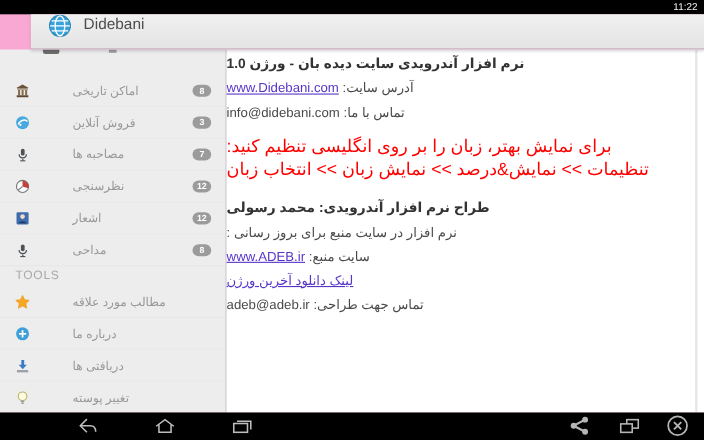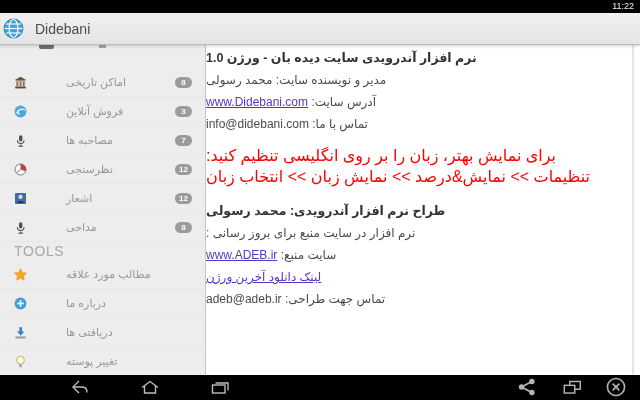--- a/index.html
+++ b/index.html
@@ -4,34 +4,34 @@
 <style>
   html,body{margin:0;padding:0;background:#fff;}
   .screen{position:relative;width:640px;height:400px;overflow:hidden;
     font-family:"Liberation Sans","DejaVu Sans",sans-serif;background:#f9a8d4;}
   
   .status-bar{height:13px;background:#000;color:#f2f2f2;font-size:9px;line-height:13px;
     text-align:right;padding:0 6px;box-sizing:border-box;}
   
   .action-bar{position:relative;z-index:3;height:32px;background:linear-gradient(#f0f0f0,#e4e4e4);
     border-bottom:1px solid #bdbdbd;box-shadow:0 1px 3px rgba(0,0,0,.18);
-    display:flex;align-items:center;padding-left:3px;box-sizing:border-box;}
+    display:flex;align-items:flex-start;padding-left:16px;box-sizing:border-box;margin-left:28px;}
   .app-title{margin-left:11px;font-size:14px;color:#4b4b4b;}
   
   .main{display:flex;height:330px;}
   .sidebar{position:relative;width:206px;background:#ededed;border-right:1px solid #c6c6c6;
     box-sizing:border-box;padding-top:23px;}
   .frag1{position:absolute;top:0;left:39px;width:15px;height:4px;background:#6e6e6e;border-radius:0 0 2px 2px;}
   .frag2{position:absolute;top:0;left:99px;width:7px;height:3px;background:#a0a0a0;}
   .side-item{height:28px;display:flex;align-items:center;padding:0 13px 0 14px;
     border-bottom:1px solid rgba(0,0,0,0.025);cursor:pointer;gap:32px;}
   .side-item .lbl{margin-left:7px;font-size:11px;color:#98989a;direction:rtl;}
   .badge{margin-left:auto;background:#9b9b9b;color:#fff;font-size:8px;font-weight:bold;
     line-height:11px;min-width:9px;text-align:center;padding:0 4px;border-radius:6px;}
-  .tools-header{height:18px;line-height:18px;padding-left:14px;font-size:14px;color:#a9a9a9;
+  .tools-header{height:18px;line-height:18px;padding-left:14px;font-size:11px;color:#a9a9a9;
     letter-spacing:.6px;}
   .icon13{width:13px;height:13px;flex:0 0 13px;}
   
   .content{flex:1;position:relative;background:#fff;text-align:left;direction:rtl;
     padding-top:2px;font-size:12px;color:#4a4a4a;box-sizing:border-box;}
   .cline{height:22px;line-height:22px;white-space:nowrap;}
   .bold{font-weight:bold;color:#333;font-size:12.5px;}
   .red-block{margin-top:10px;}
   .red-line{height:21px;line-height:21px;color:#ff0000;font-weight:normal;font-size:16px;white-space:nowrap;}
   .block2{margin-top:13px;}
@@ -168,21 +168,20 @@
           <rect x="5.5" y="11" width="2" height="1.1" fill="#8a8a8a"></rect>
         </svg>
         <span class="lbl">تغییر پوسته</span>
       </div>
     </aside>
 
     <section class="content">
       <div class="scroll-track"></div>
 
       <div class="cline bold">نرم افزار آندرویدی سایت دیده بان - ورژن 1.0</div>
-      <div class="cline">مدیر و نویسنده سایت: محمد رسولی</div>
       <div class="cline">
         <span>آدرس سایت:</span>
         <a class="plink">www.Didebani.com</a>
       </div>
       <div class="cline">
         <span>تماس با ما:</span>
         <span>info@didebani.com</span>
       </div>
 
       <div class="red-block">

